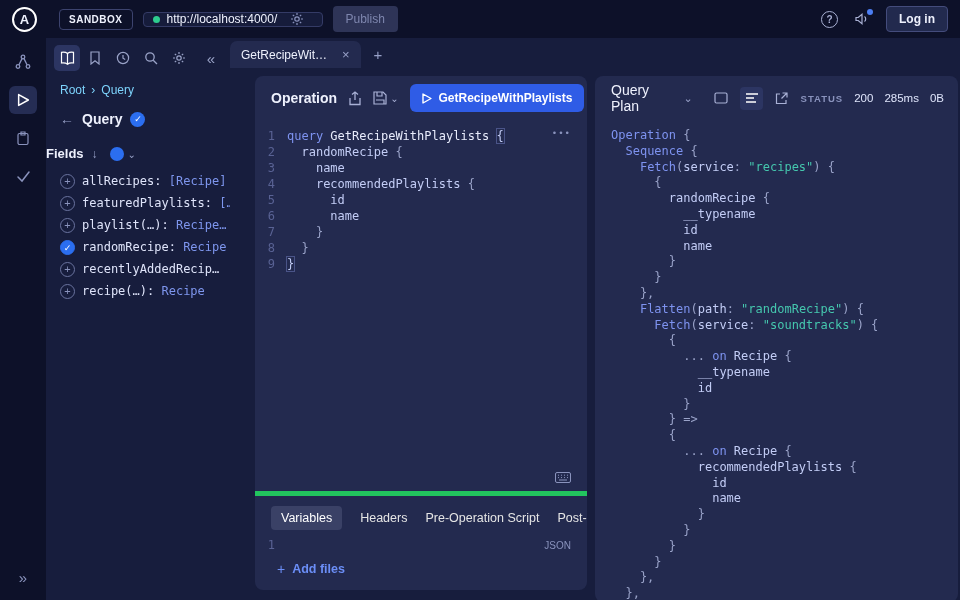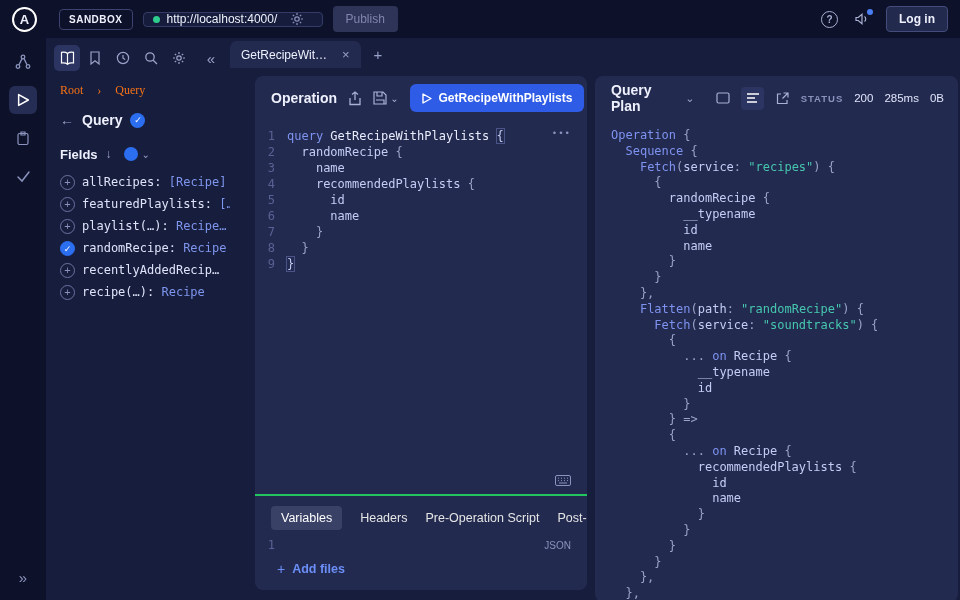--- a/index.html
+++ b/index.html
@@ -31,26 +31,26 @@
   .rail-spacer { flex:1; }
   .expand-icon { color:#8a93bd; font-size:15px; }
 
   
   .docs { width:184px; flex-shrink:0; display:flex; flex-direction:column; overflow:hidden; }
   .docs-toolbar { display:flex; align-items:center; gap:2px; padding:7px 8px 0 8px; }
   .doc-tool { width:26px; height:26px; display:flex; align-items:center; justify-content:center; border-radius:5px; color:#9aa3c8; }
   .doc-tool.active { background:#2c3562; color:#fff; }
   .doc-collapse { margin-left:auto; color:#9aa3c8; font-size:15px; width:22px; text-align:center; }
   .docs-title { font-size:15px; font-weight:bold; padding:17px 14px 4px; }
-  .breadcrumb { font-size:12px; color:#f97316; padding:12px 14px 2px; display:flex; gap:14px;font-family:Liberation Serif, serif; }
+  .breadcrumb { font-size:12px; color:#7dd3fc; padding:12px 14px 2px; display:flex; gap:6px; }
   .type-row { display:flex; align-items:center; gap:8px; padding:12px 14px 4px; }
   .back-arrow { color:#98a1c8; font-size:14px; }
   .type-name { font-size:14px; font-weight:bold; }
   .check-badge { width:15px; height:15px; background:#2b6ef0; border-radius:50%; color:#fff; font-size:9px; display:flex; align-items:center; justify-content:center; flex-shrink:0; }
-  .fields-row { display:flex; align-items:flex-start; gap:8px; padding:15px 14px 9px; }
+  .fields-row { display:flex; align-items:flex-end; gap:8px; padding:15px 0 9px; }
   .fields-heading { font-size:13px; font-weight:bold; }
   .sort-icon { color:#98a1c8; font-size:12px; }
   .filter-pill { margin-left:4px; display:flex; align-items:center; gap:4px; }
   .filter-dot { width:14px; height:14px; background:#2b6ef0; border-radius:50%; }
   .filter-caret { color:#98a1c8; font-size:10px; }
   .field-list { padding-left:14px; display:flex; flex-direction:column; }
   .field-row { display:flex; align-items:center; gap:7px; height:22px; overflow:hidden; }
   .field-icon { width:15px; height:15px; flex-shrink:0; border:1px solid #6a739f; border-radius:50%; color:#8a93bd; font-size:11px; line-height:13px; text-align:center; }
   .field-icon.selected { background:#2b6ef0; border-color:#2b6ef0; color:#fff; font-size:9px; line-height:14px; }
   .field-text { font-family:"DejaVu Sans Mono",monospace; font-size:12px; white-space:nowrap; overflow:hidden; }
@@ -75,34 +75,34 @@
   .run-btn { background:#2f5ce6; color:#fff; border:none; border-radius:6px; height:28px; padding:0 12px; font-size:12px; font-weight:bold; display:flex; align-items:center; gap:7px; }
   .editor { flex:1; position:relative; padding-top:8px; font-family:"DejaVu Sans Mono",monospace; font-size:12px; overflow:hidden; }
   .code-line { display:flex; height:16px; line-height:16px; }
   .line-num { width:32px; text-align:right; color:#596294; flex-shrink:0; padding-right:12px; }
   .line-content { white-space:pre; }
   .tok-k { color:#7e93f0; } .tok-n { color:#e8ecfc; } .tok-f { color:#c3cdf6; }
   .tok-p { color:#9aa3c9; } .tok-s { color:#45c7ae; } .tok-fn { color:#7e93f0; }
   .tok-t { color:#c3cdf6; } .tok-bh { color:#c3cdf6; outline:1px solid #4a5488; }
   .editor-menu { position:absolute; top:8px; right:16px; color:#8a93bd; font-size:9px; letter-spacing:1px; }
   .kbd-icon { position:absolute; bottom:8px; right:16px; color:#8a93bd; display:flex; }
-  .op-bottom { border-top:2px solid #22c55e; flex-shrink:0; }
+  .op-bottom { border-top:5px solid #22c55e; flex-shrink:0; }
   .bottom-tabs { display:flex; align-items:center; gap:18px; padding:10px 16px 8px; white-space:nowrap; overflow:hidden; }
   .btab { font-size:12.5px; color:#e5e5e5; flex-shrink:0; }
   .btab.active { background:#3a4166; color:#fff; border-radius:4px; padding:5px 10px; }
   .vars-row { display:flex; align-items:center; padding-right:16px; font-family:"DejaVu Sans Mono",monospace; font-size:12px; }
   .vars-gutter { width:32px; text-align:right; color:#596294; padding-right:12px; }
   .json-badge { margin-left:auto; color:#8a93bd; font-size:10px; font-family:"Liberation Sans",sans-serif; }
   .add-files { display:flex; align-items:center; gap:7px; color:#6b8ef7; font-size:12.5px; padding:9px 16px 13px 22px; font-weight:bold; }
   .add-plus { font-size:14px; font-weight:normal; }
 
   
   .plan-card { flex:1; background:#232a4f; border-radius:8px; display:flex; flex-direction:column; overflow:hidden; min-width:0; margin-bottom:-12px; }
   .plan-header { height:44px; display:flex; align-items:center; gap:7px; padding:0 14px 0 16px; flex-shrink:0; }
-  .plan-heading { font-size:14px; font-weight:bold; }
+  .plan-heading { font-size:14px; font-weight:normal; }
   .plan-caret { color:#98a1c8; font-size:11px; margin-right:10px; }
   .plan-tool { width:25px; height:23px; border-radius:4px; display:flex; align-items:center; justify-content:center; color:#a9b1d6; }
   .plan-tool.active { background:#2c3562; color:#fff; }
   .plan-status { margin-left:auto; display:flex; align-items:center; gap:11px; }
   .status-label { font-size:9.5px; letter-spacing:1px; color:#8a93bd; font-weight:bold; }
   .status-val { font-size:11.5px; color:#dfe5fb; }
   .plan-body { flex:1; overflow:hidden; padding:8px 0 0 16px; font-family:"DejaVu Sans Mono",monospace; font-size:12px; }
   .plan-body .code-line { height:15.8px; line-height:15.8px; }
 </style>
 </head>

